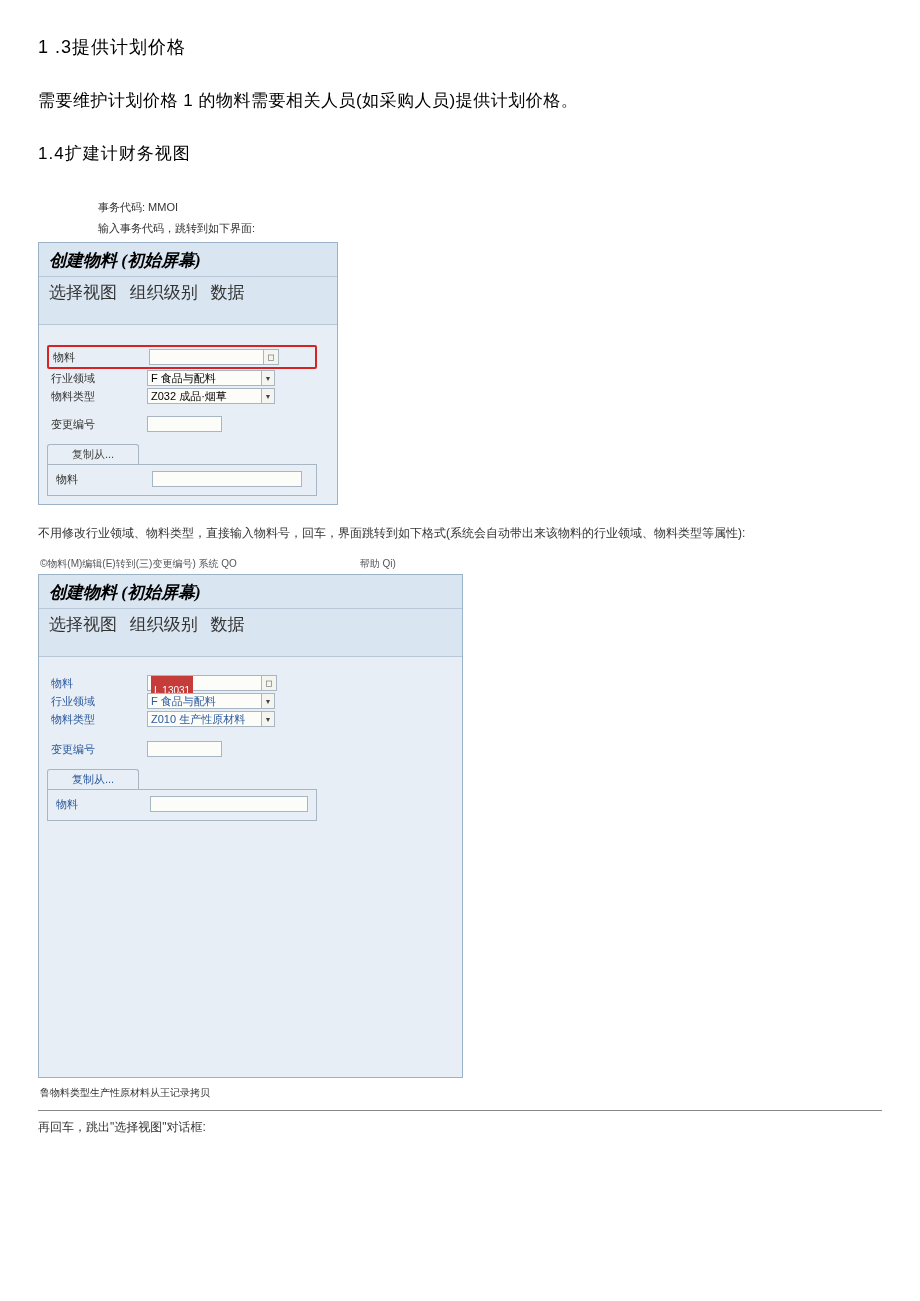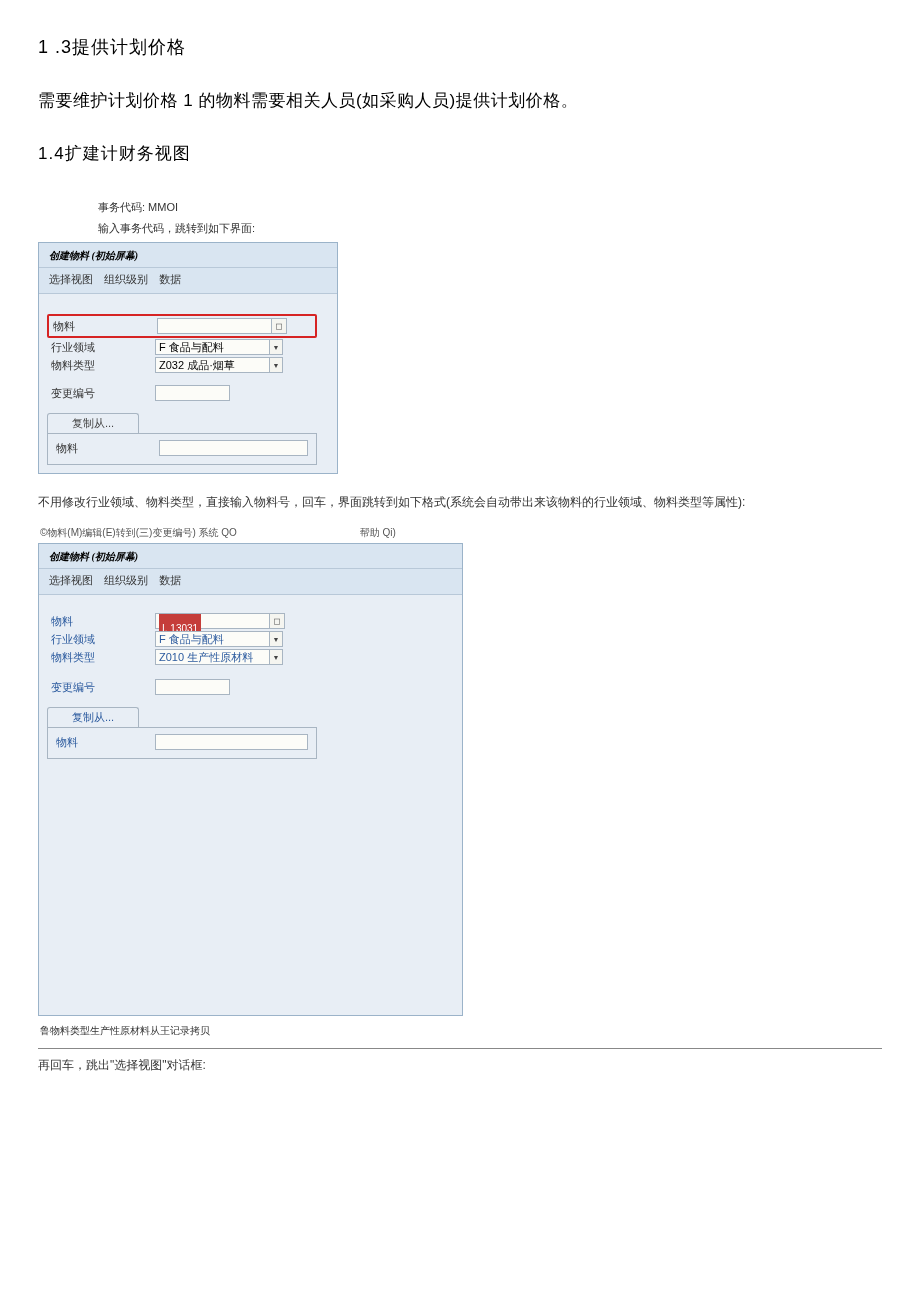--- a/index.html
+++ b/index.html
@@ -37,43 +37,43 @@
       background: #d9e5f1;
       border: 1px solid #9bb3c9;
       width: 300px;
       margin-top: 4px;
       margin-bottom: 20px;
     }
     .sap-title-bar {
       padding: 6px 10px 4px 10px;
       font-weight: bold;
       font-style: italic;
-      font-size: 10px;
+      font-size: 17px;
       font-family: SimSun, serif;
       border-bottom: 1px solid #b8c8d8;
     }
     .sap-toolbar {
-      padding: 4px 10px 6px 10px;
-      font-size: 11px;
+      padding: 4px 10px 20px 10px;
+      font-size: 17px;
       color: #333;
       border-bottom: 1px solid #b8c8d8;
     }
     .sap-toolbar span { margin-right: 8px; }
     .sap-body {
       padding: 10px 8px 8px 8px;
       background: #e8eef5;
     }
     .form-row {
       display: flex;
       align-items: center;
       margin-bottom: 2px;
       font-size: 11px;
     }
     .form-label {
-      width: 104px;
+      width: 96px;
       color: #333;
     }
     .form-label-blue { color: #2b5a9e; }
     .form-input {
       background: #fcfcf8;
       border: 1px solid #a8b5c2;
       height: 16px;
       width: 115px;
       font-size: 11px;
       padding: 0 3px;

